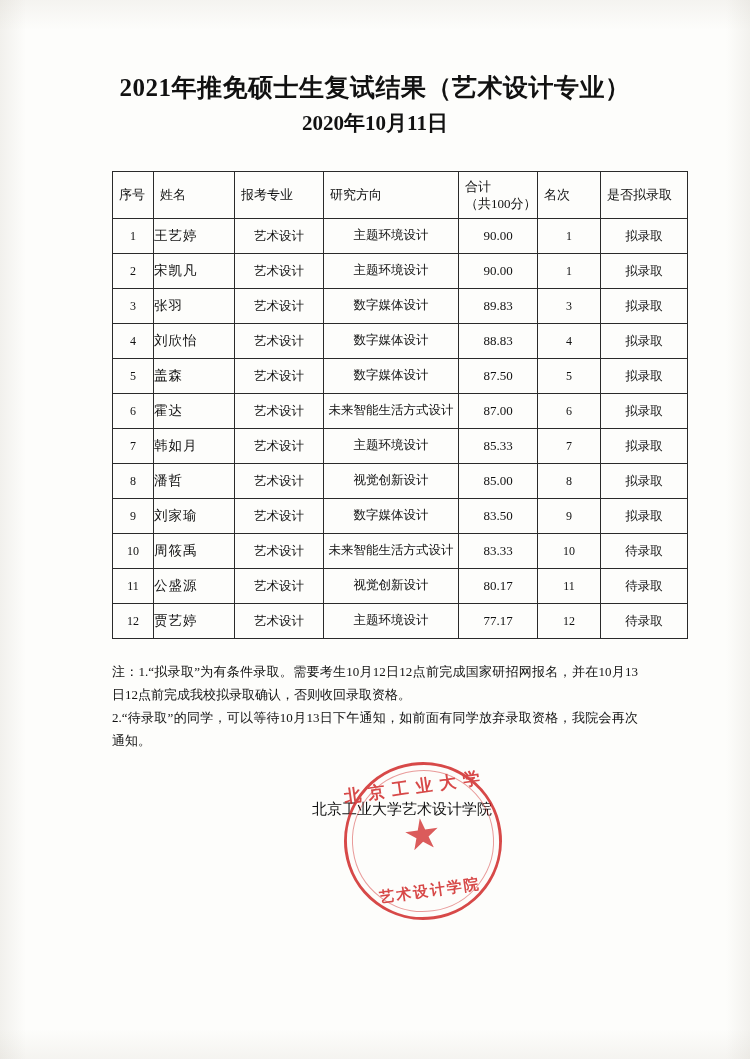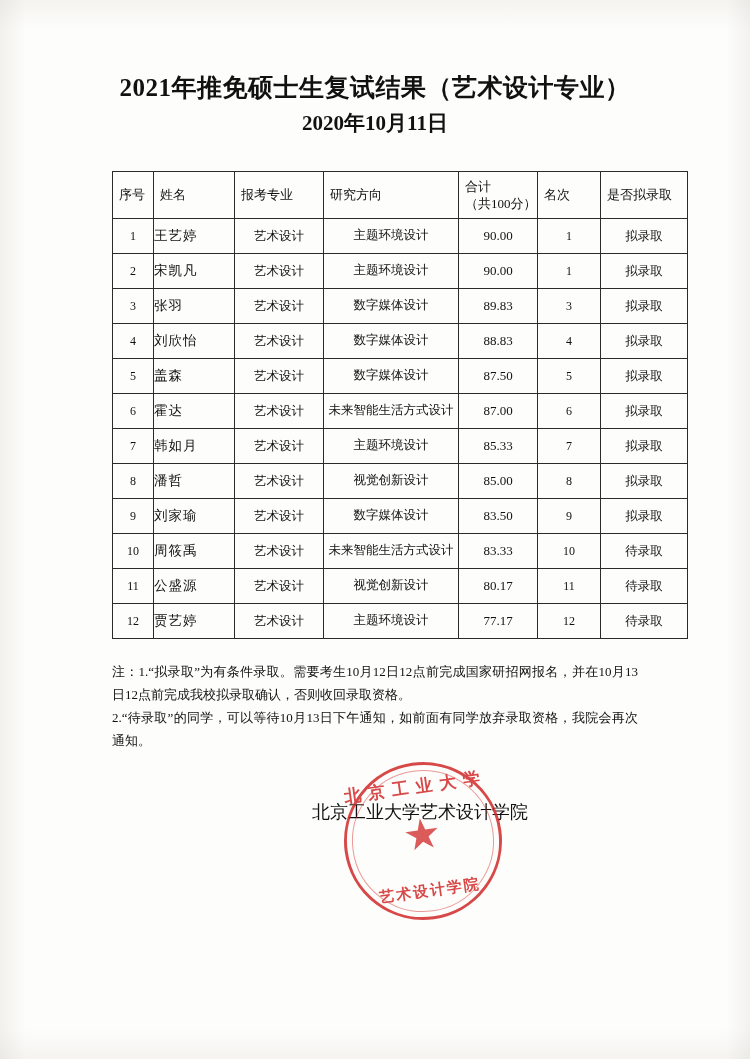--- a/index.html
+++ b/index.html
@@ -113,21 +113,21 @@
   .sign-area {
     position: relative;
     width: 526px;
     margin: 26px auto 0 auto;
     height: 130px;
   }
   .sign-text {
     position: absolute;
     left: 200px;
     top: 22px;
-    font-size: 18px;
+    font-size: 15px;
     color: #111;
     white-space: nowrap;
   }
   .seal {
     position: absolute;
     left: 232px;
     top: -16px;
     width: 152px;
     height: 152px;
     border: 3px solid #cf2222;

